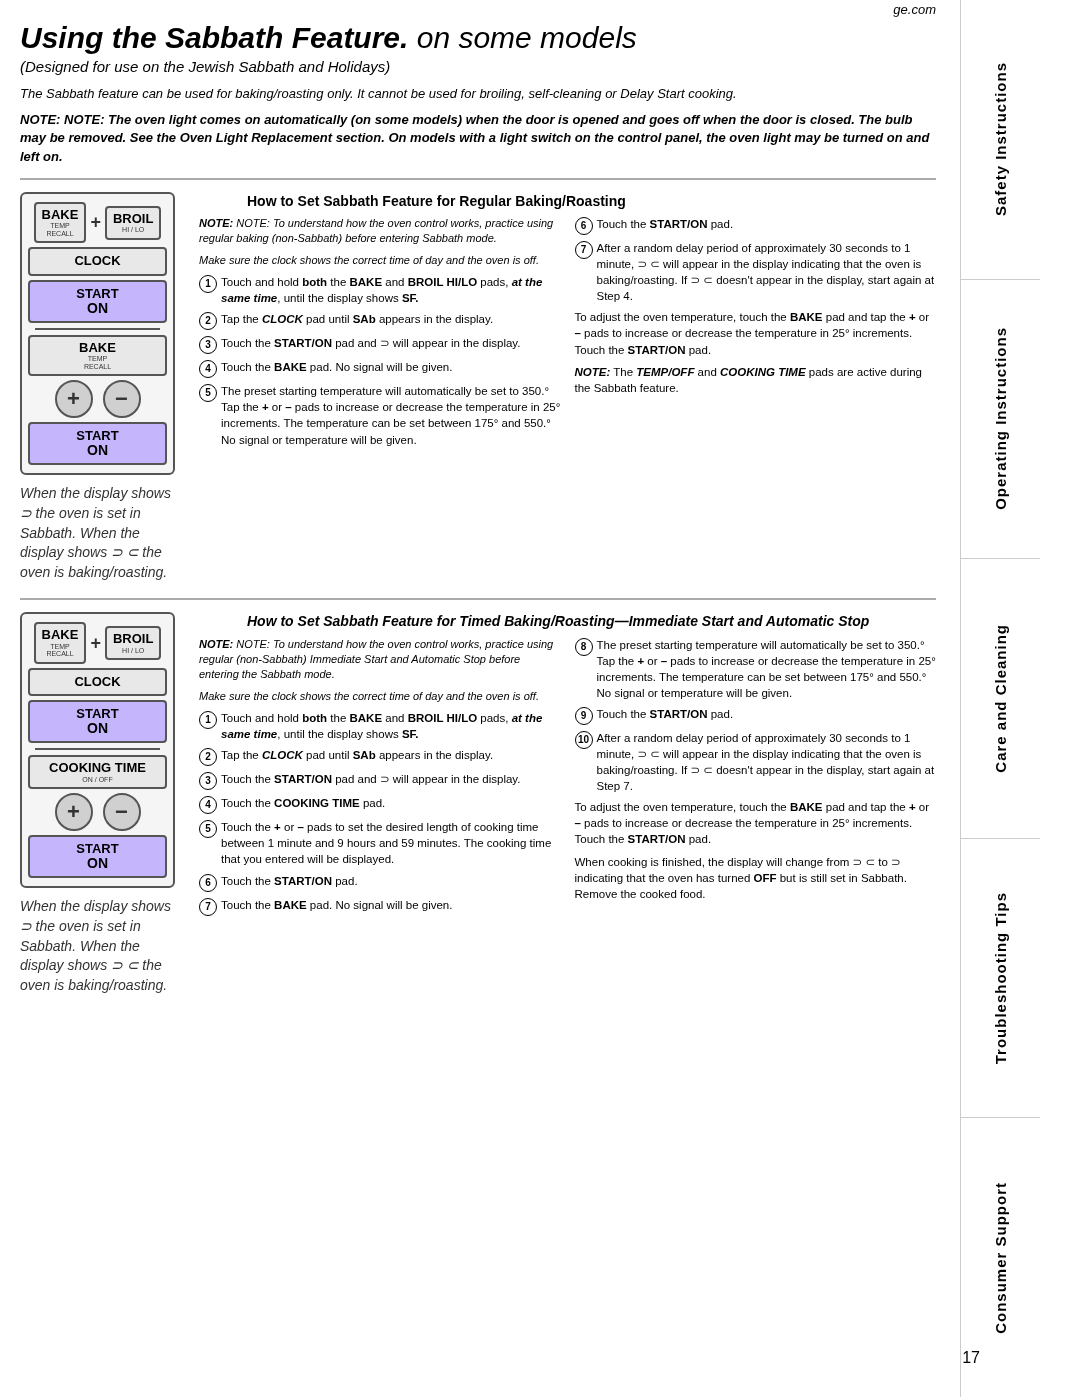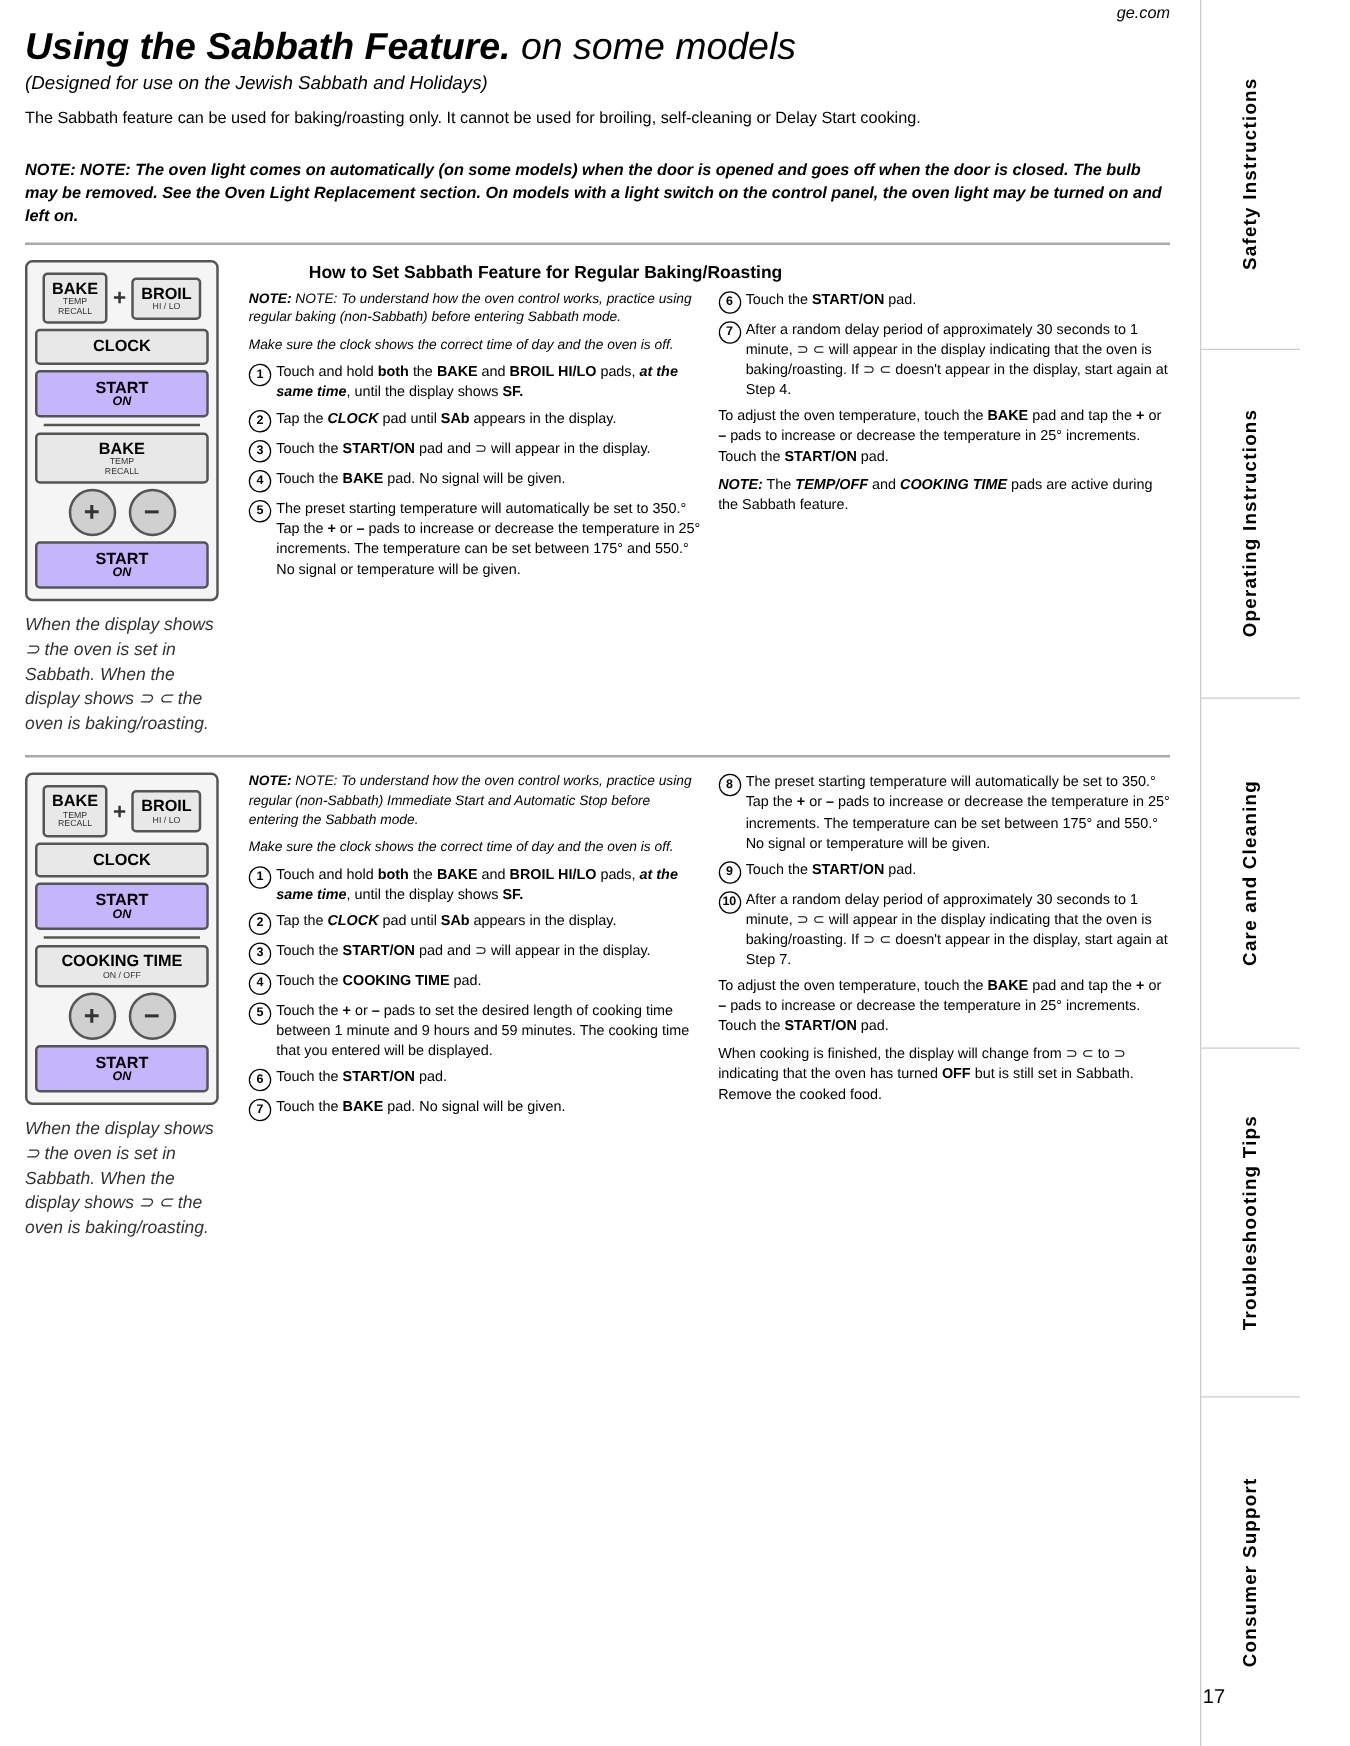--- a/index.html
+++ b/index.html
@@ -83,21 +83,22 @@
 
     .ge-com {
       float: right;
       font-size: 13px;
       font-weight: normal;
       margin-top: -18px;
     }
 
     .intro-note {
       font-size: 13px;
-      margin-bottom: 24px;
+      font-style: italic;
+      margin-bottom: 8px;
       line-height: 1.4;
     }
 
     .bold-note {
       font-size: 13px;
       font-weight: bold;
       font-style: italic;
       margin-bottom: 10px;
       line-height: 1.4;
     }
@@ -184,23 +185,22 @@
       width: 100%;
     }
 
     .btn-start-label {
       font-size: 13px;
       font-weight: bold;
       line-height: 1;
     }
 
     .btn-start-on {
-      font-size: 10px;
-      font-weight: bold;
-      font-style: italic;
+      font-size: 14px;
+      font-weight: bold;
     }
 
     .plus-minus-row {
       display: flex;
       gap: 10px;
       align-items: center;
       width: 100%;
       justify-content: center;
     }
 
@@ -474,20 +474,21 @@
           </div>
           <div class="btn-start">
             <div class="btn-start-label">START</div>
             <div class="btn-start-on">ON</div>
           </div>
         </div>
         <div class="caption-text">When the display shows ⊃ the oven is set in Sabbath. When the display shows ⊃ ⊂ the oven is baking/roasting.</div>
       </div>
 
       <div class="section-right">
+        <div class="section-heading bold-italic">How to Set Sabbath Feature for Timed Baking/Roasting—Immediate Start and Automatic Stop</div>
         <div class="instructions-columns">
           <div class="instructions-left">
             <div class="note-italic"><i><b>NOTE:</b> <span>NOTE: To understand how the oven control works, practice using regular (non-Sabbath) Immediate Start and Automatic Stop before entering the Sabbath mode.</span></i></div>
             <div class="note-italic"><i>Make sure the clock shows the correct time of day and the oven is off.</i></div>
             <div class="step">
               <div class="step-num">1</div>
               <div class="step-text">Touch and hold <b>both</b> the <b>BAKE</b> and <b>BROIL HI/LO</b> pads, <b><i>at the same time</i></b>, until the display shows <b>SF.</b></div>
             </div>
             <div class="step">
               <div class="step-num">2</div>

